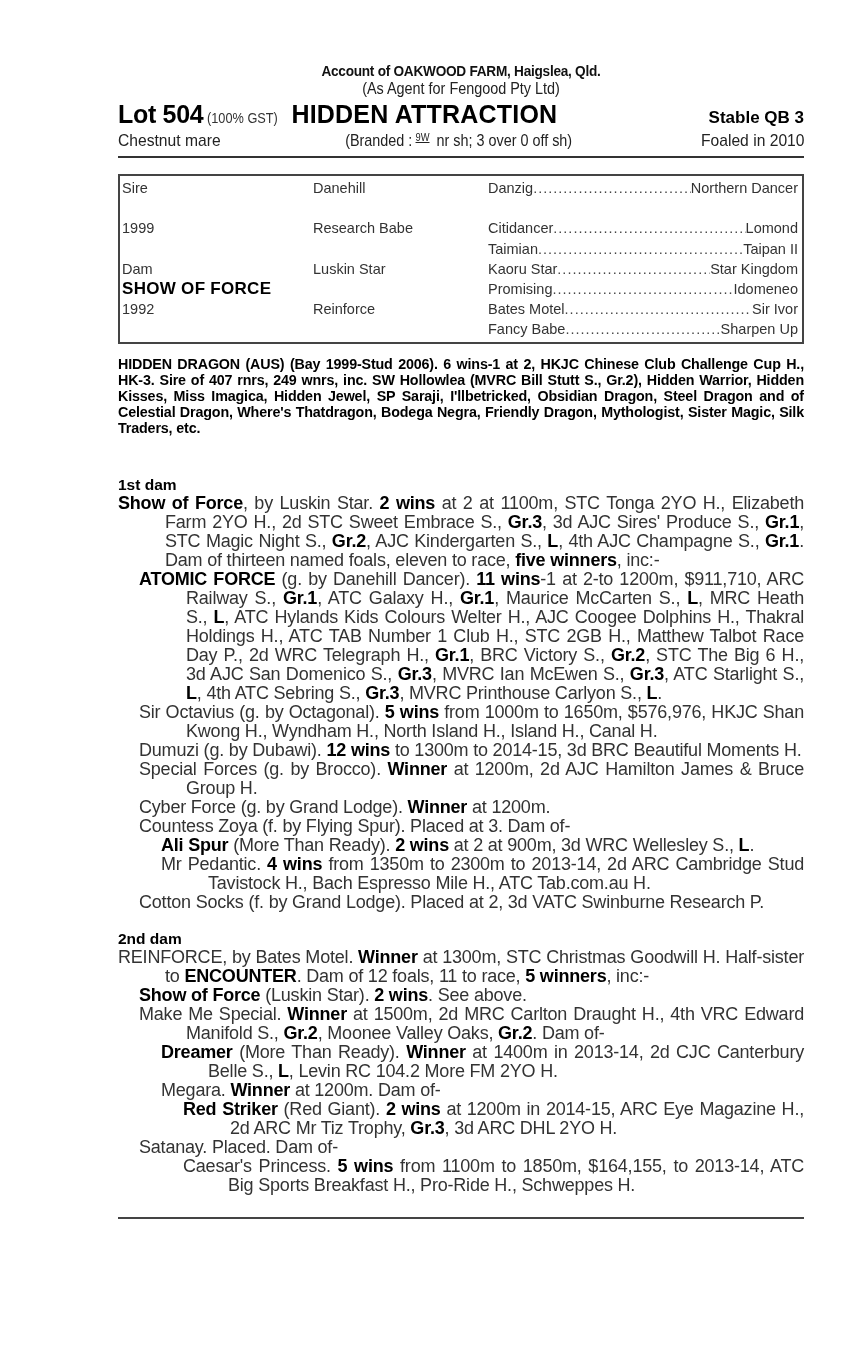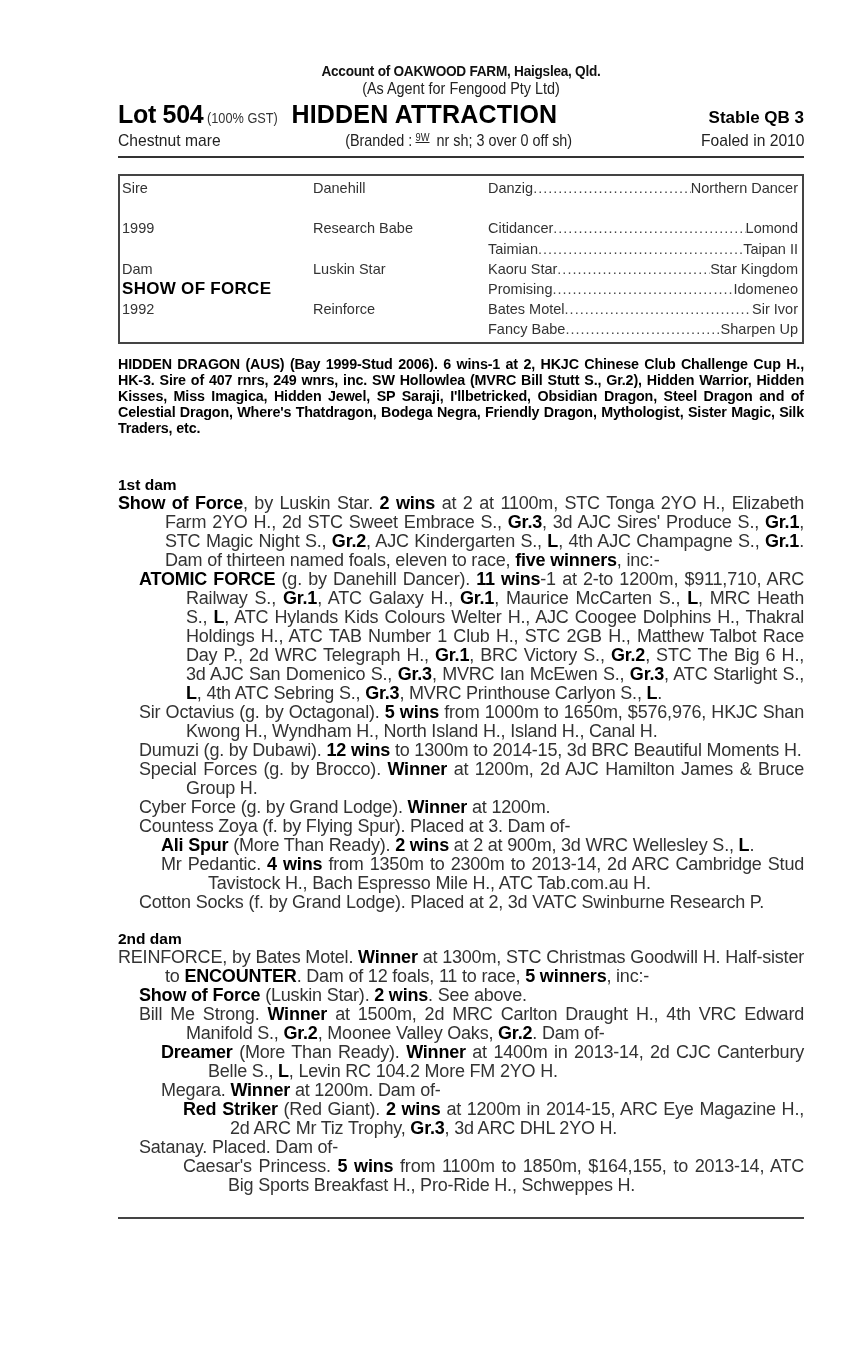--- a/index.html
+++ b/index.html
@@ -173,21 +173,21 @@
       <div class="para lvl1"><span>Countess Zoya (f. by Flying Spur). Placed at 3. Dam of-</span></div>
       <div class="para lvl2"><b>Ali Spur</b><span> (More Than Ready). </span><b>2 wins</b><span> at 2 at 900m, 3d WRC Wellesley S., </span><b>L</b><span>.</span></div>
       <div class="para lvl2"><span>Mr Pedantic. </span><b>4 wins</b><span> from 1350m to 2300m to 2013-14, 2d ARC Cambridge Stud Tavistock H., Bach Espresso Mile H., ATC Tab.com.au H.</span></div>
       <div class="para lvl1"><span>Cotton Socks (f. by Grand Lodge). Placed at 2, 3d VATC Swinburne Research P.</span></div>
     </div>
 
   <div class="section-head second">2nd dam</div>
   <div id="second-dam">
       <div class="para lvl0"><span>REINFORCE, by Bates Motel. </span><b>Winner</b><span> at 1300m, STC Christmas Goodwill H. Half-sister to </span><b>ENCOUNTER</b><span>. Dam of 12 foals, 11 to race, </span><b>5 winners</b><span>, inc:-</span></div>
       <div class="para lvl1"><b>Show of Force</b><span> (Luskin Star). </span><b>2 wins</b><span>. See above.</span></div>
-      <div class="para lvl1"><span>Bill Me Strong. </span><b>Winner</b><span> at 1500m, 2d MRC Carlton Draught H., 4th VRC Edward Manifold S., </span><b>Gr.2</b><span>, Moonee Valley Oaks, </span><b>Gr.2</b><span>. Dam of-</span></div>
+      <div class="para lvl1"><span>Make Me Special. </span><b>Winner</b><span> at 1500m, 2d MRC Carlton Draught H., 4th VRC Edward Manifold S., </span><b>Gr.2</b><span>, Moonee Valley Oaks, </span><b>Gr.2</b><span>. Dam of-</span></div>
       <div class="para lvl2"><b>Dreamer</b><span> (More Than Ready). </span><b>Winner</b><span> at 1400m in 2013-14, 2d CJC Canterbury Belle S., </span><b>L</b><span>, Levin RC 104.2 More FM 2YO H.</span></div>
       <div class="para lvl2"><span>Megara. </span><b>Winner</b><span> at 1200m. Dam of-</span></div>
       <div class="para lvl3"><b>Red Striker</b><span> (Red Giant). </span><b>2 wins</b><span> at 1200m in 2014-15, ARC Eye Magazine H., 2d ARC Mr Tiz Trophy, </span><b>Gr.3</b><span>, 3d ARC DHL 2YO H.</span></div>
       <div class="para lvl1"><span>Satanay. Placed. Dam of-</span></div>
       <div class="para lvl4"><span>Caesar's Princess. </span><b>5 wins</b><span> from 1100m to 1850m, $164,155, to 2013-14, ATC Big Sports Breakfast H., Pro-Ride H., Schweppes H.</span></div>
     </div>
 
   <div class="race-rule"></div>
 </div>
 

